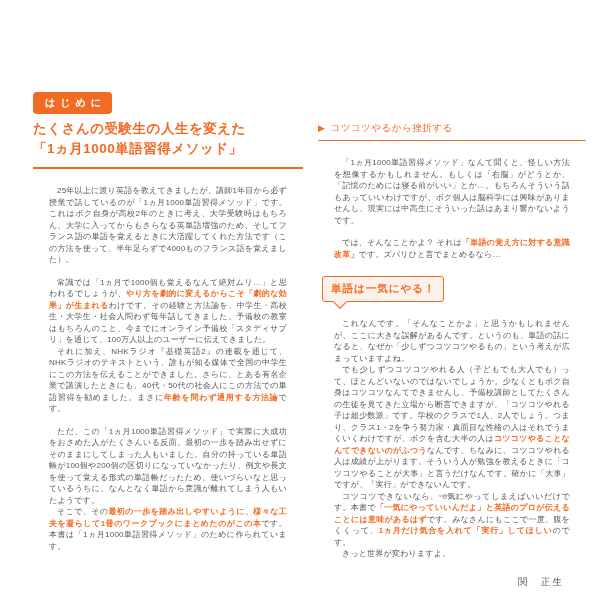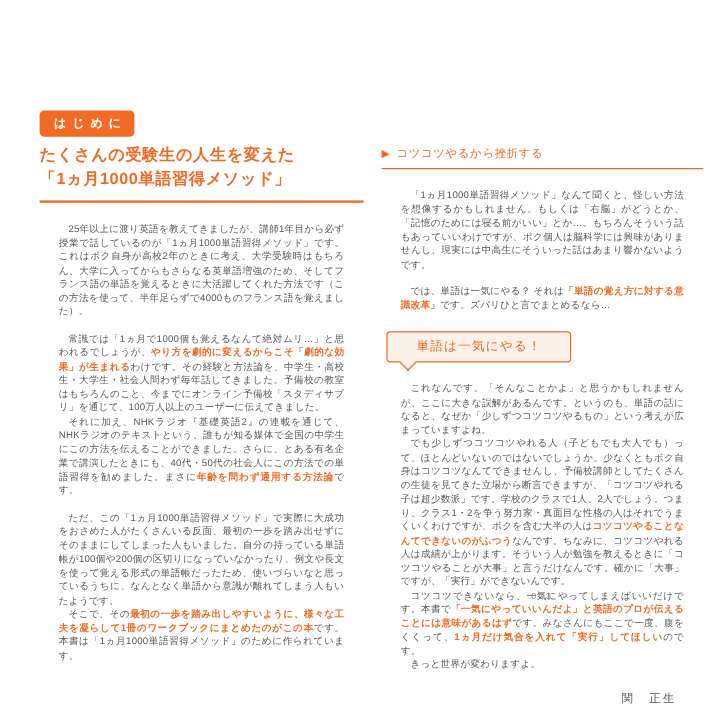--- a/index.html
+++ b/index.html
@@ -36,22 +36,22 @@
   .page-right{position:absolute;left:318px;top:122px;width:268px;}
   .section-header{
     color:#f26b24;font-weight:normal;font-size:9.5px;letter-spacing:0.5px;
     border-bottom:1.5px solid #f26b24;padding-bottom:5px;margin:0 0 10px 0;
   }
   .section-header .arrow{margin-right:5px;font-size:9px;}
   .callout-wrap{margin:12px 0 14px 4px;}
   .callout{
     position:relative;display:inline-block;
     border:1.5px solid #f26b24;background:#fdf2e9;border-radius:3px;
-    color:#f26b24;font-weight:normal;font-size:10.5px;letter-spacing:1px;
-    padding:5px 24px;
+    color:#f26b24;font-weight:bold;font-size:10.5px;letter-spacing:1px;
+    padding:5px 8px;
   }
   .callout-tail{
     position:absolute;left:12px;bottom:-6px;width:9px;height:9px;
     background:#fdf2e9;border-right:1.5px solid #f26b24;border-bottom:1.5px solid #f26b24;
     transform:rotate(45deg);
   }
   .author-line{
     padding-right:22px;text-align:right;
     color:#595757;font-size:9.5px;letter-spacing:2px;
   }
@@ -84,21 +84,21 @@
         <p class="para"><span>そこで、その</span><span class="hl">最初の一歩を踏み出しやすいように、様々な工夫を凝らして1冊のワークブックにまとめたのがこの本</span><span>です。本書は「1ヵ月1000単語習得メソッド」のために作られています。</span></p>
       </div>
   </div>
 
   <div class="page-right">
     <div class="section-header">
       <span class="arrow">▶</span><span>コツコツやるから挫折する</span>
     </div>
     <div class="body-block">
         <p class="para"><span>「1ヵ月1000単語習得メソッド」なんて聞くと、怪しい方法を想像するかもしれません。もしくは「右脳」がどうとか、「記憶のためには寝る前がいい」とか…。もちろんそういう話もあっていいわけですが、ボク個人は脳科学には興味がありませんし、現実には中高生にそういった話はあまり響かないようです。</span></p>
-        <p class="para gap"><span>では、単語は一気にやる？ それは</span><span class="hl">「単語の覚え方に対する意識改革」</span><span>です。ズバリひと言でまとめるなら…</span></p>
+        <p class="para gap"><span>では、そんなことかよ？ それは</span><span class="hl">「単語の覚え方に対する意識改革」</span><span>です。ズバリひと言でまとめるなら…</span></p>
       </div>
     <div class="callout-wrap">
       <span class="callout">
         <span>単語は一気にやる！</span>
         <span class="callout-tail"></span>
       </span>
     </div>
     <div class="body-block">
         <p class="para"><span>これなんです。「そんなことかよ」と思うかもしれませんが、ここに大きな誤解があるんです。というのも、単語の話になると、なぜか「少しずつコツコツやるもの」という考えが広まっていますよね。</span></p>
         <p class="para"><span>でも少しずつコツコツやれる人（子どもでも大人でも）って、ほとんどいないのではないでしょうか。少なくともボク自身はコツコツなんてできませんし、予備校講師としてたくさんの生徒を見てきた立場から断言できますが、「コツコツやれる子は超少数派」です。学校のクラスで1人、2人でしょう。つまり、クラス1・2を争う努力家・真面目な性格の人はそれでうまくいくわけですが、ボクを含む大半の人は</span><span class="hl">コツコツやることなんてできないのがふつう</span><span>なんです。ちなみに、コツコツやれる人は成績が上がります。そういう人が勉強を教えるときに「コツコツやることが大事」と言うだけなんです。確かに「大事」ですが、「実行」ができないんです。</span></p>

